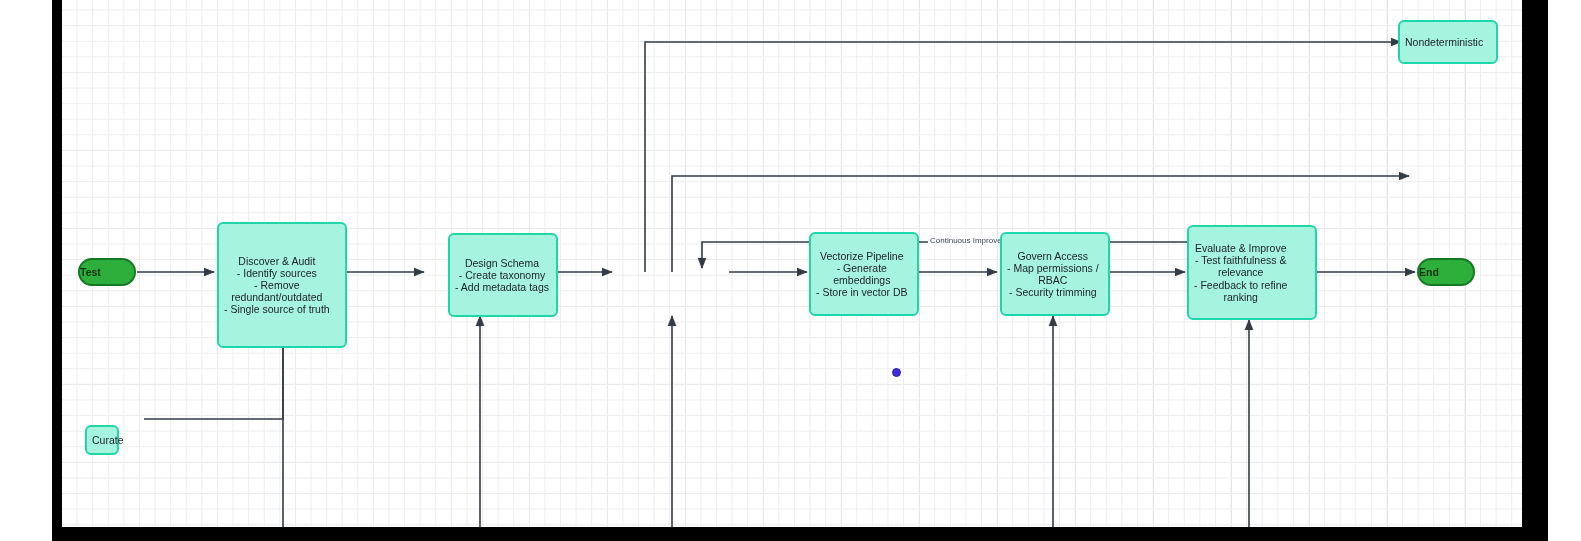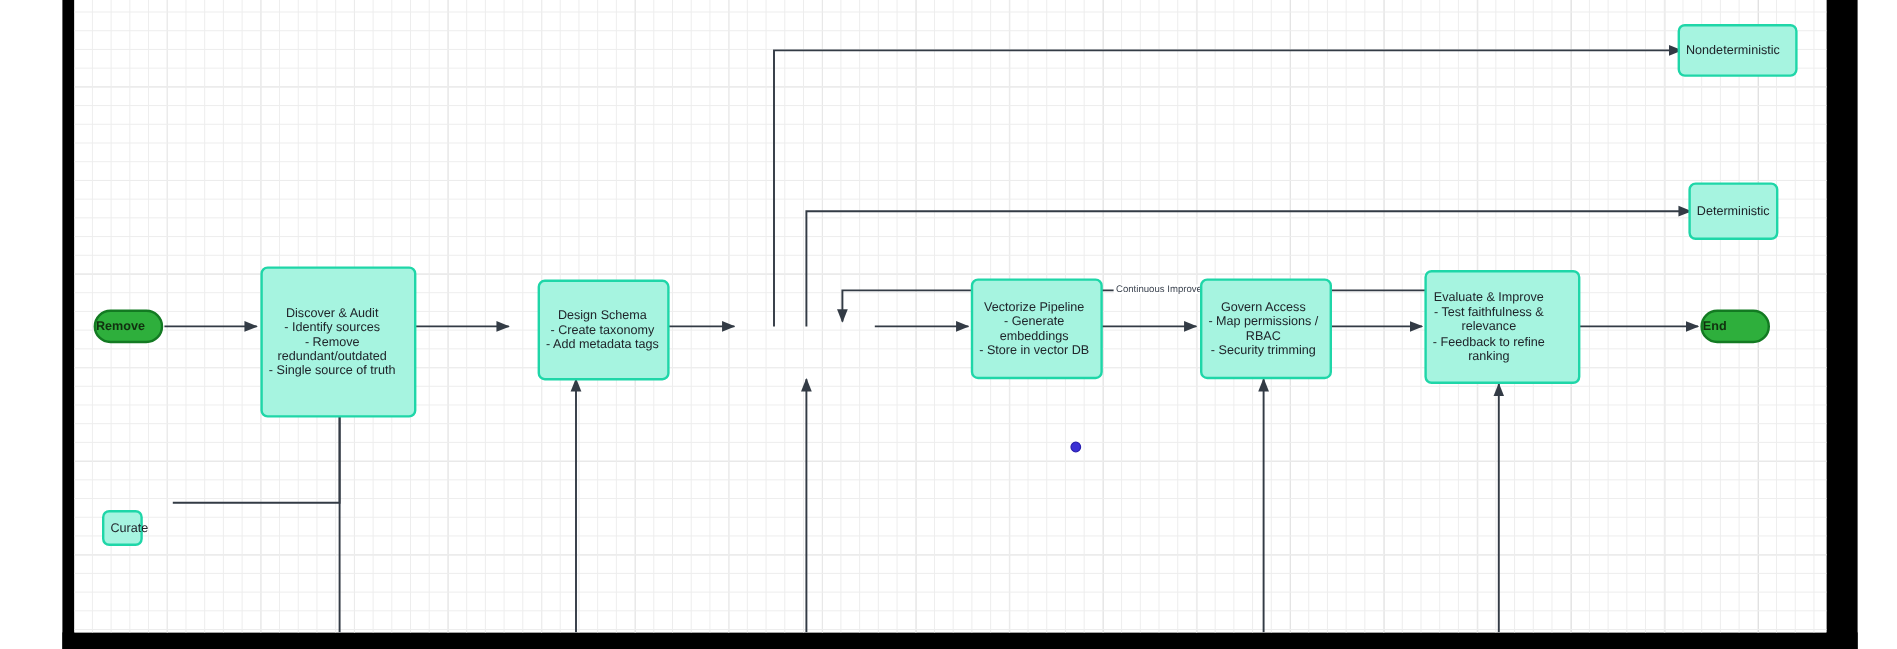--- a/index.html
+++ b/index.html
@@ -147,21 +147,21 @@
         <path d="M 418 527 L 418 316"></path>
         <path d="M 610 527 L 610 316"></path>
         <path d="M 991 527 L 991 316"></path>
         <path d="M 1187 527 L 1187 320"></path>
       </g>
     </svg>
 
     <div class="edge-label" style="left:866px; top:237px;">Continuous Improvement</div>
 
     <div class="node term" style="left:16px; top:258px; width:58px; height:28px;">
-      <span class="txt">Remove</span>
+      <span class="txt">Test</span>
     </div>
 
     <div class="node proc" style="left:23px; top:405px; width:34px; height:30px;margin-top:20px;">
       <span class="txt">Curate</span>
     </div>
 
     <div class="node proc" style="left:155px; top:222px; width:130px; height:126px;">
       <span class="txt">Discover &amp; Audit
 - Identify sources
 - Remove
@@ -199,20 +199,17 @@
     </div>
 
     <div class="node term" style="left:1355px; top:258px; width:58px; height:28px;">
       <span class="txt">End</span>
     </div>
 
     <div class="node proc" style="left:1336px; top:20px; width:100px; height:44px;">
       <span class="txt">Nondeterministic</span>
     </div>
 
-    <div class="node proc" style="left:1345px; top:152px; width:75px; height:48px;">
-      <span class="txt">Deterministic</span>
-    </div>
 
     <div class="handle" style="left:830px; top:368px;"></div>
 
   </div>
 </div>
 
 </body></html>

